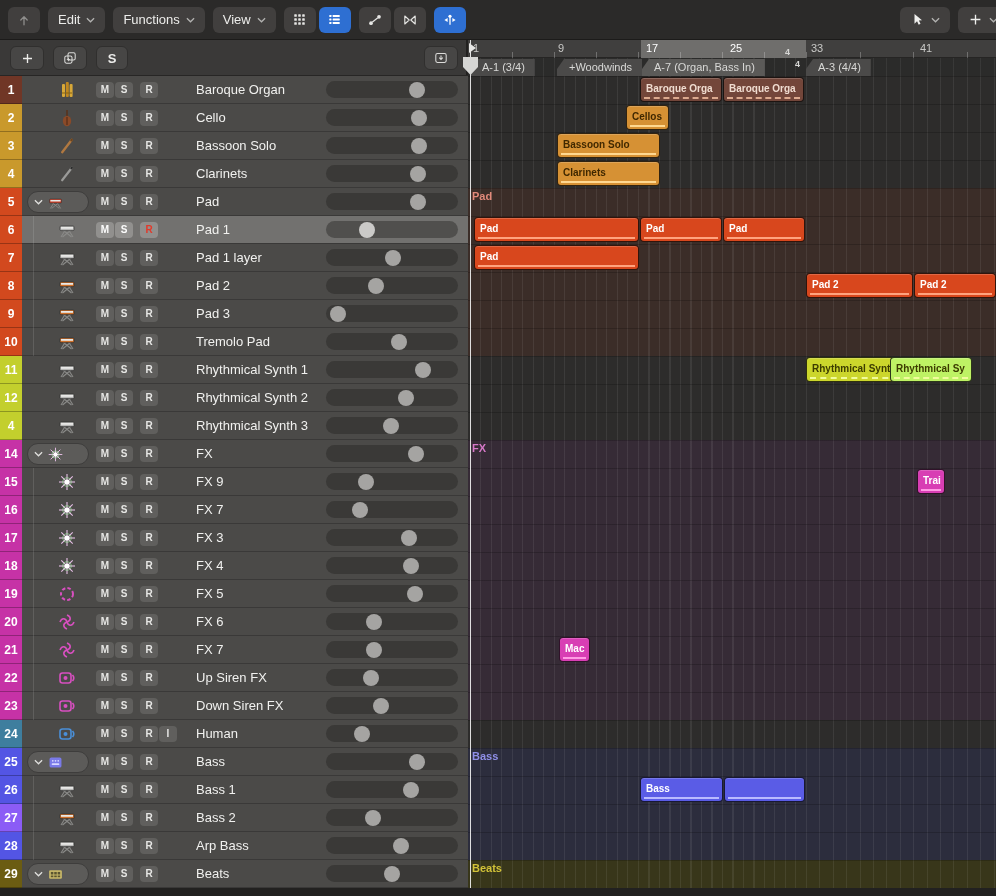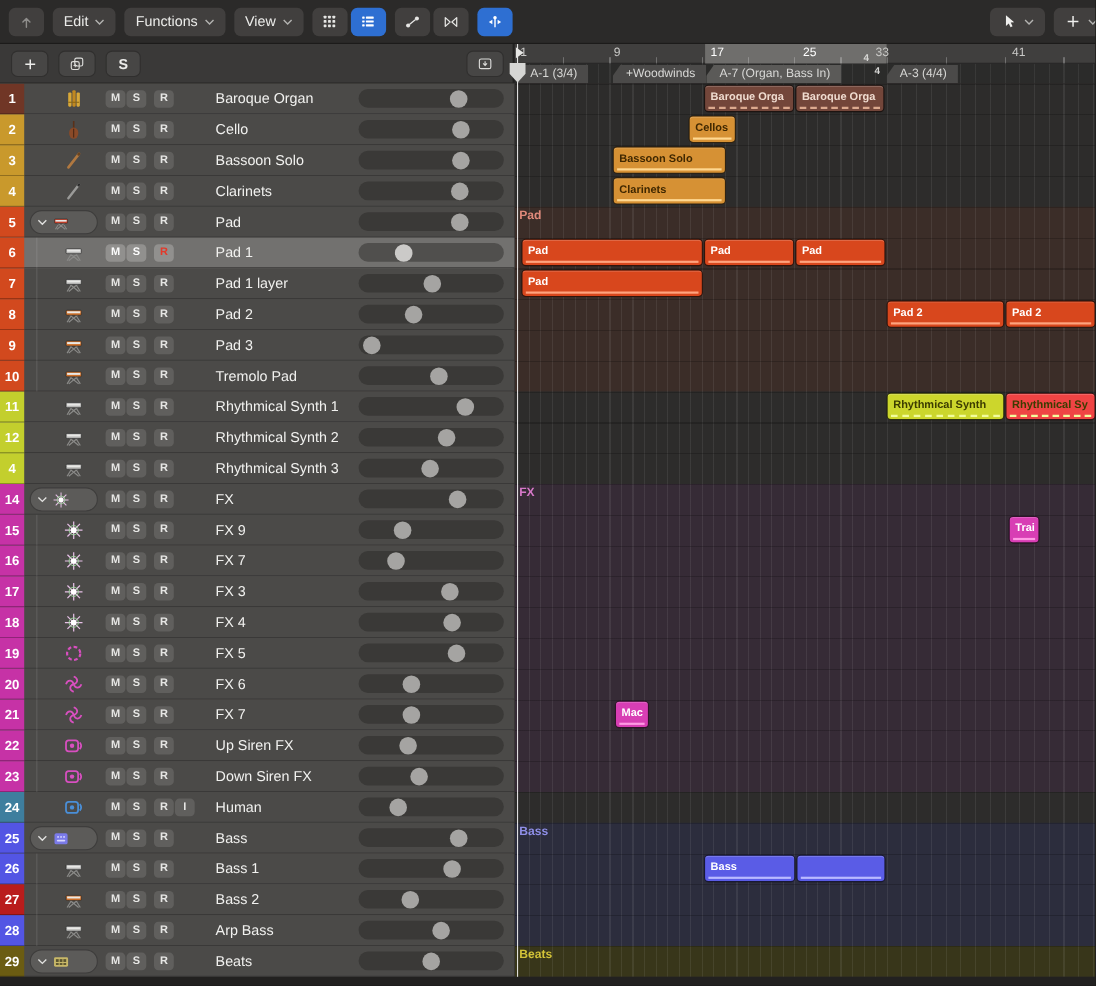--- a/index.html
+++ b/index.html
@@ -218,21 +218,21 @@
   </div>
 
   <div id="ruler">
       <div class="rhl" style="left: 173px; width: 165px;"></div>
       <div class="rtick" style="left: 2px; width: 336px; background: repeating-linear-gradient(90deg, rgba(215, 215, 215, 0.32) 0px, rgba(215, 215, 215, 0.32) 1px, transparent 1px, transparent 42px);"></div>
       <div class="rtick" style="left: 338px; width: 190px; background: repeating-linear-gradient(90deg, rgba(215, 215, 215, 0.32) 0px, rgba(215, 215, 215, 0.32) 1px, transparent 1px, transparent 53.6px);"></div>
       <span class="rnum" style="left: 5px;">1</span>
       <span class="rnum" style="left: 90px;">9</span>
       <span class="rnum hl" style="left: 178px;">17</span>
       <span class="rnum hl" style="left: 262px;">25</span>
-      <span class="rnum" style="left: 328px;">33</span>
+      <span class="rnum" style="left: 343px;">33</span>
       <span class="rnum" style="left: 452px;">41</span>
       <span class="rts" style="left: 308px;">4</span>
     </div>
   <div id="markers">
       <div class="mticks" style="left: 2px; width: 336px; background: repeating-linear-gradient(90deg, rgba(215, 215, 215, 0.14) 0px, rgba(215, 215, 215, 0.14) 1px, transparent 1px, transparent 10.5px);"></div>
       <div class="mticks" style="left: 338px; width: 190px; background: repeating-linear-gradient(90deg, rgba(215, 215, 215, 0.14) 0px, rgba(215, 215, 215, 0.14) 1px, transparent 1px, transparent 13.4px);"></div>
       <div class="mtab" style="left: 2px;">A-1 (3/4)</div>
       <div class="mtab" style="left: 89px;">+Woodwinds</div>
       <div class="mtab sel" style="left: 174px;">A-7 (Organ, Bass In)</div>
       <div class="mtab" style="left: 338px;">A-3 (4/4)</div>
@@ -795,21 +795,21 @@
           <div class="mbtn">M</div>
           <div class="mbtn">S</div>
           <div class="mbtn rgap">R</div>
         </div>
         <div class="tname">Bass 1</div>
         <div class="vol">
           <div class="knob" style="left: 77.38px;"></div>
         </div>
       </div>
       <div class="trow">
-        <div class="badge" style="background: #b91c1c;">27</div>
+        <div class="badge" style="background: #8b5cf6;">27</div>
         <div class="indent"></div>
         <span class="ticon">
           <svg viewBox="0 0 20 20">
             <path d="M4 17 L9 9 M16 17 L11 9 M5.5 17 L14 10 M14.5 17 L6 10" stroke="#8a8a88" stroke-width="1.1"></path>
             <rect x="3" y="6" width="14" height="4.6" rx="1" fill="#d07028" stroke="#2a2a2a" stroke-width="0.6"></rect>
             <rect x="4" y="7" width="12" height="1.8" fill="#e8e8e6"></rect>
           </svg>
         </span>
         <div class="msr">
           <div class="mbtn">M</div>
@@ -928,21 +928,21 @@
         <div class="pv solid" style="border-top-color: rgb(255, 163, 126);"></div>
       </div>
       <div class="region" style="left: 446px; width: 82px; top: 197px; background: rgb(216, 71, 29);">
         <span class="rl" style="color: rgb(255, 255, 255);">Pad 2</span>
         <div class="pv solid" style="border-top-color: rgb(255, 163, 126);"></div>
       </div>
       <div class="region" style="left: 338px; width: 107px; top: 281px; background: rgb(204, 214, 44);">
         <span class="rl" style="color: rgb(60, 60, 0);">Rhythmical Synth</span>
         <div class="pv dashed" style="border-top-color: rgb(242, 252, 156);"></div>
       </div>
-      <div class="region" style="left: 446px; width: 82px; top: 281px; background: #ef4444;">
+      <div class="region" style="left: 422px; width: 82px; top: 281px; background: #bef264;">
         <span class="rl" style="color: rgb(60, 60, 0);">Rhythmical Sy</span>
         <div class="pv dashed" style="border-top-color: rgb(242, 252, 156);"></div>
       </div>
       <div class="region" style="left: 449px; width: 28px; top: 393px; background: rgb(216, 62, 180);">
         <span class="rl" style="color: rgb(255, 255, 255);">Trai</span>
         <div class="pv solid" style="border-top-color: rgb(255, 154, 228);"></div>
       </div>
       <div class="region" style="left: 91px; width: 31px; top: 561px; background: rgb(216, 62, 180);">
         <span class="rl" style="color: rgb(255, 255, 255);">Mac</span>
         <div class="pv solid" style="border-top-color: rgb(255, 154, 228);"></div>

